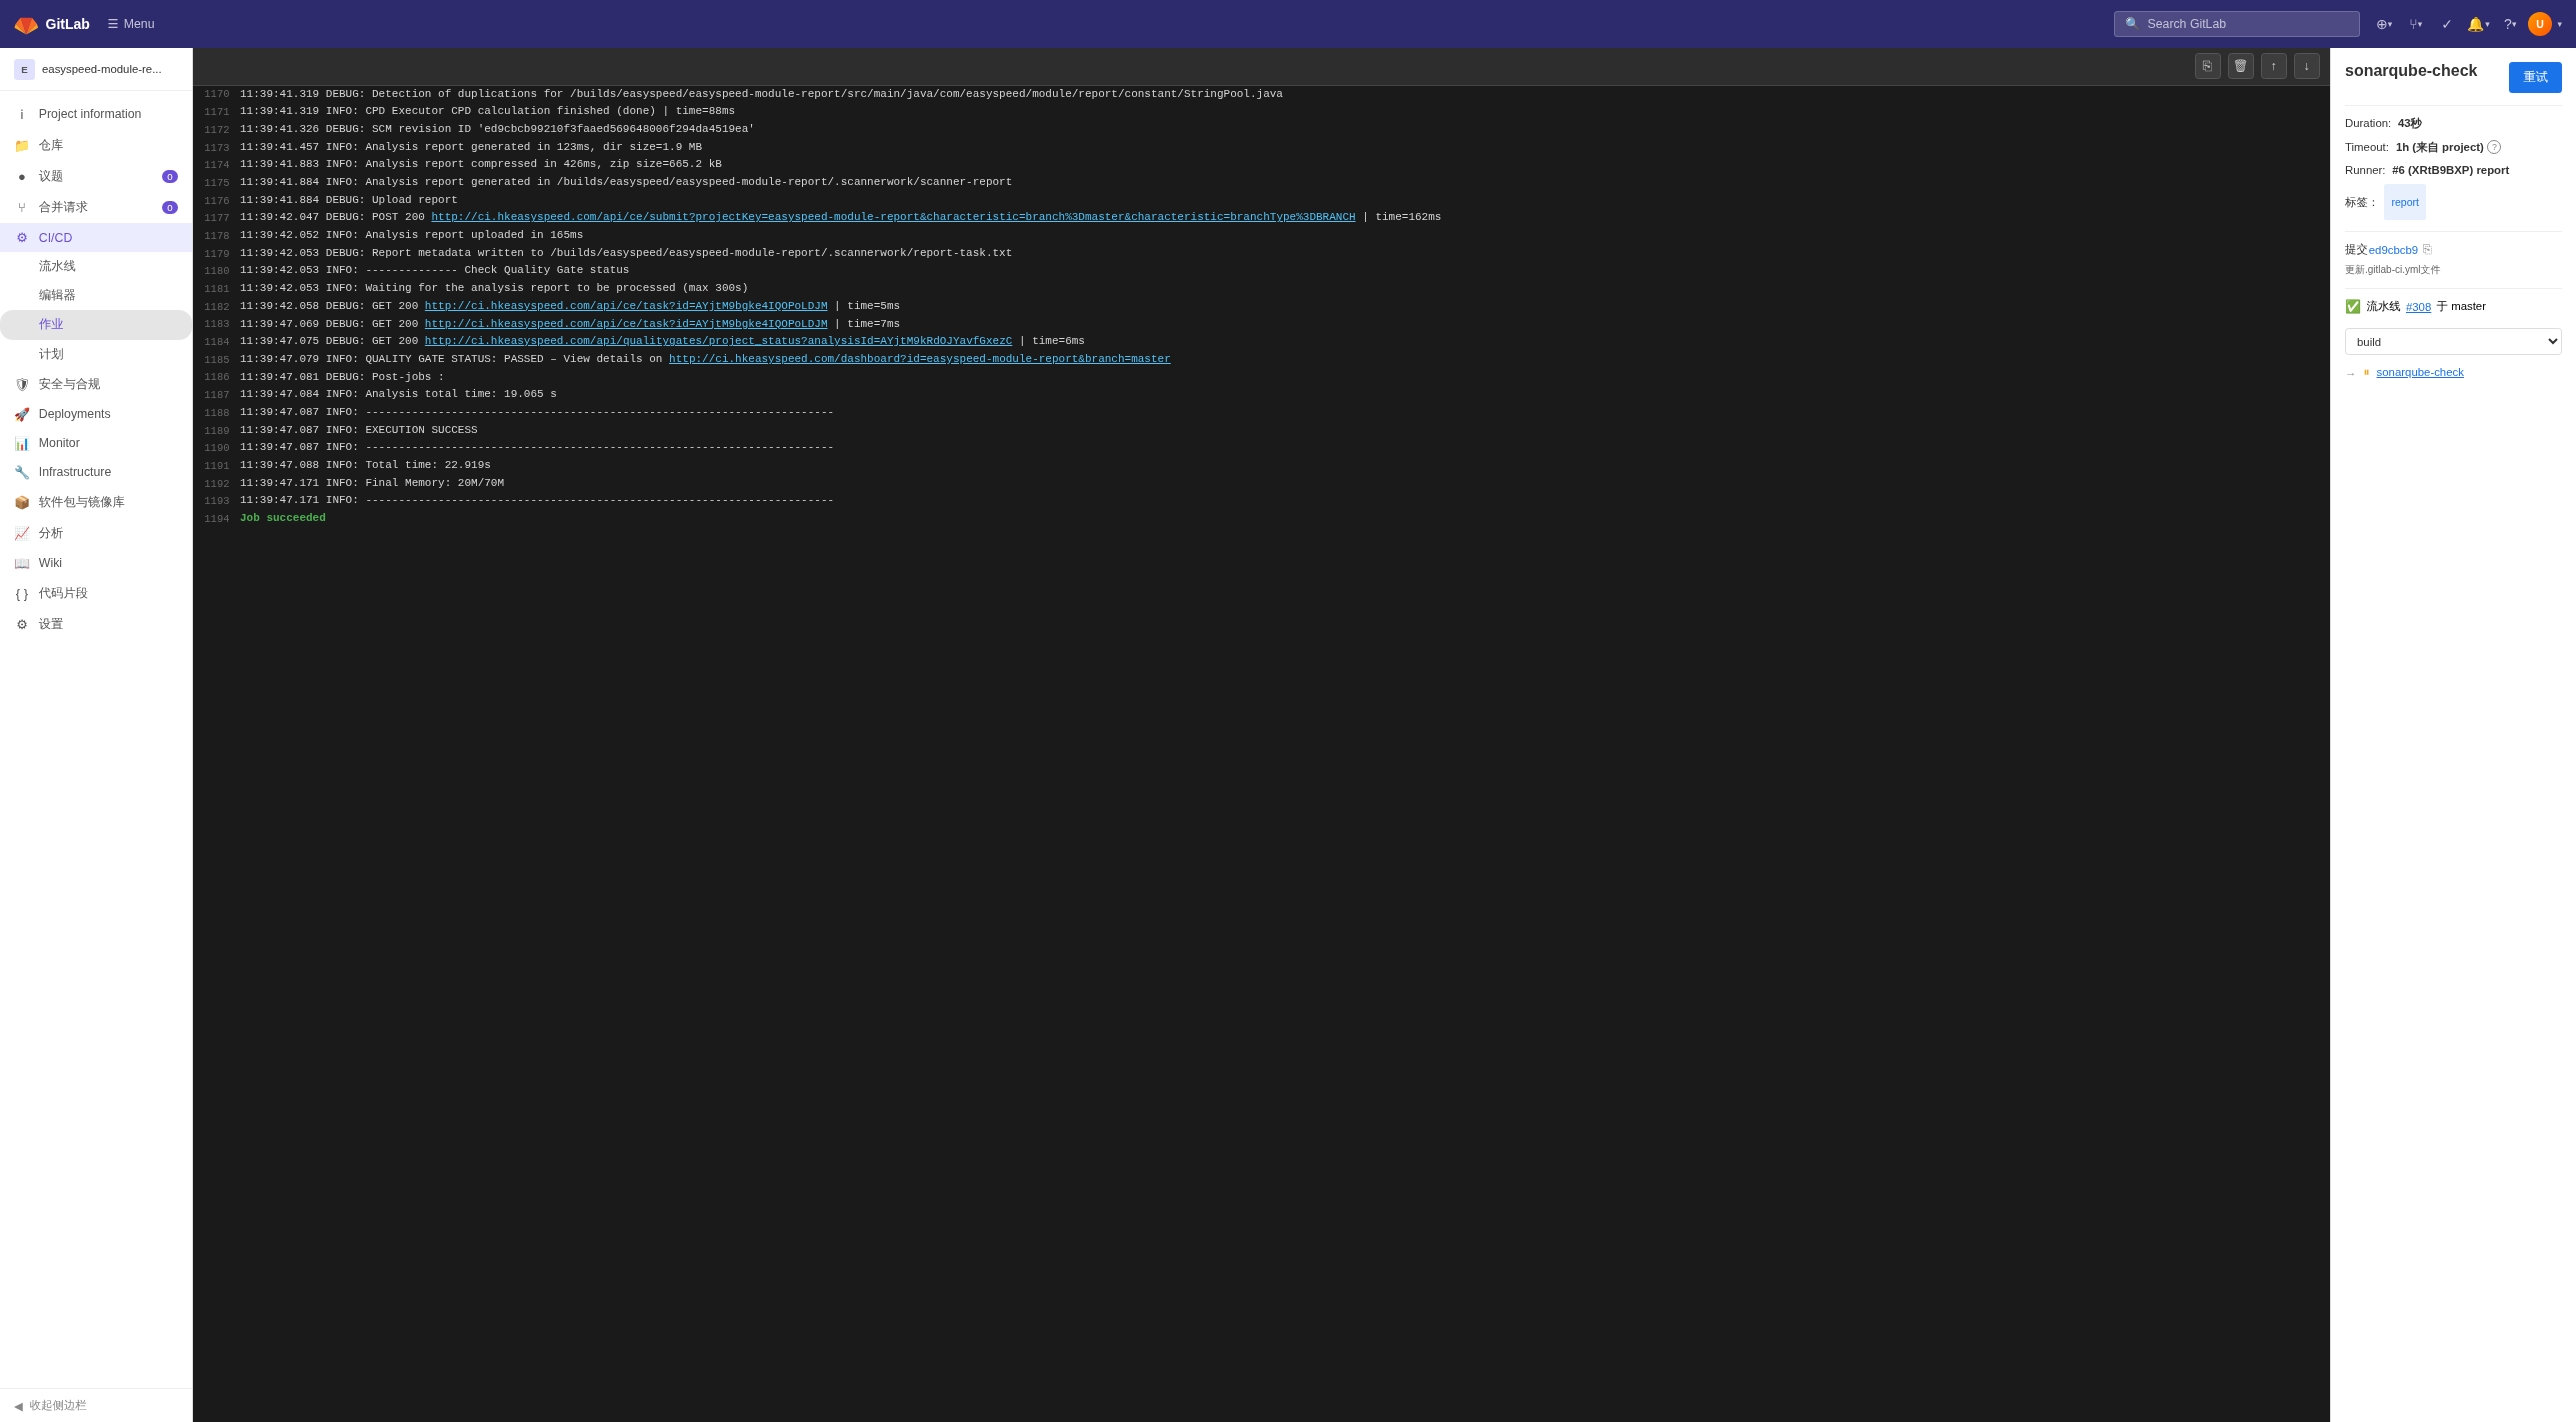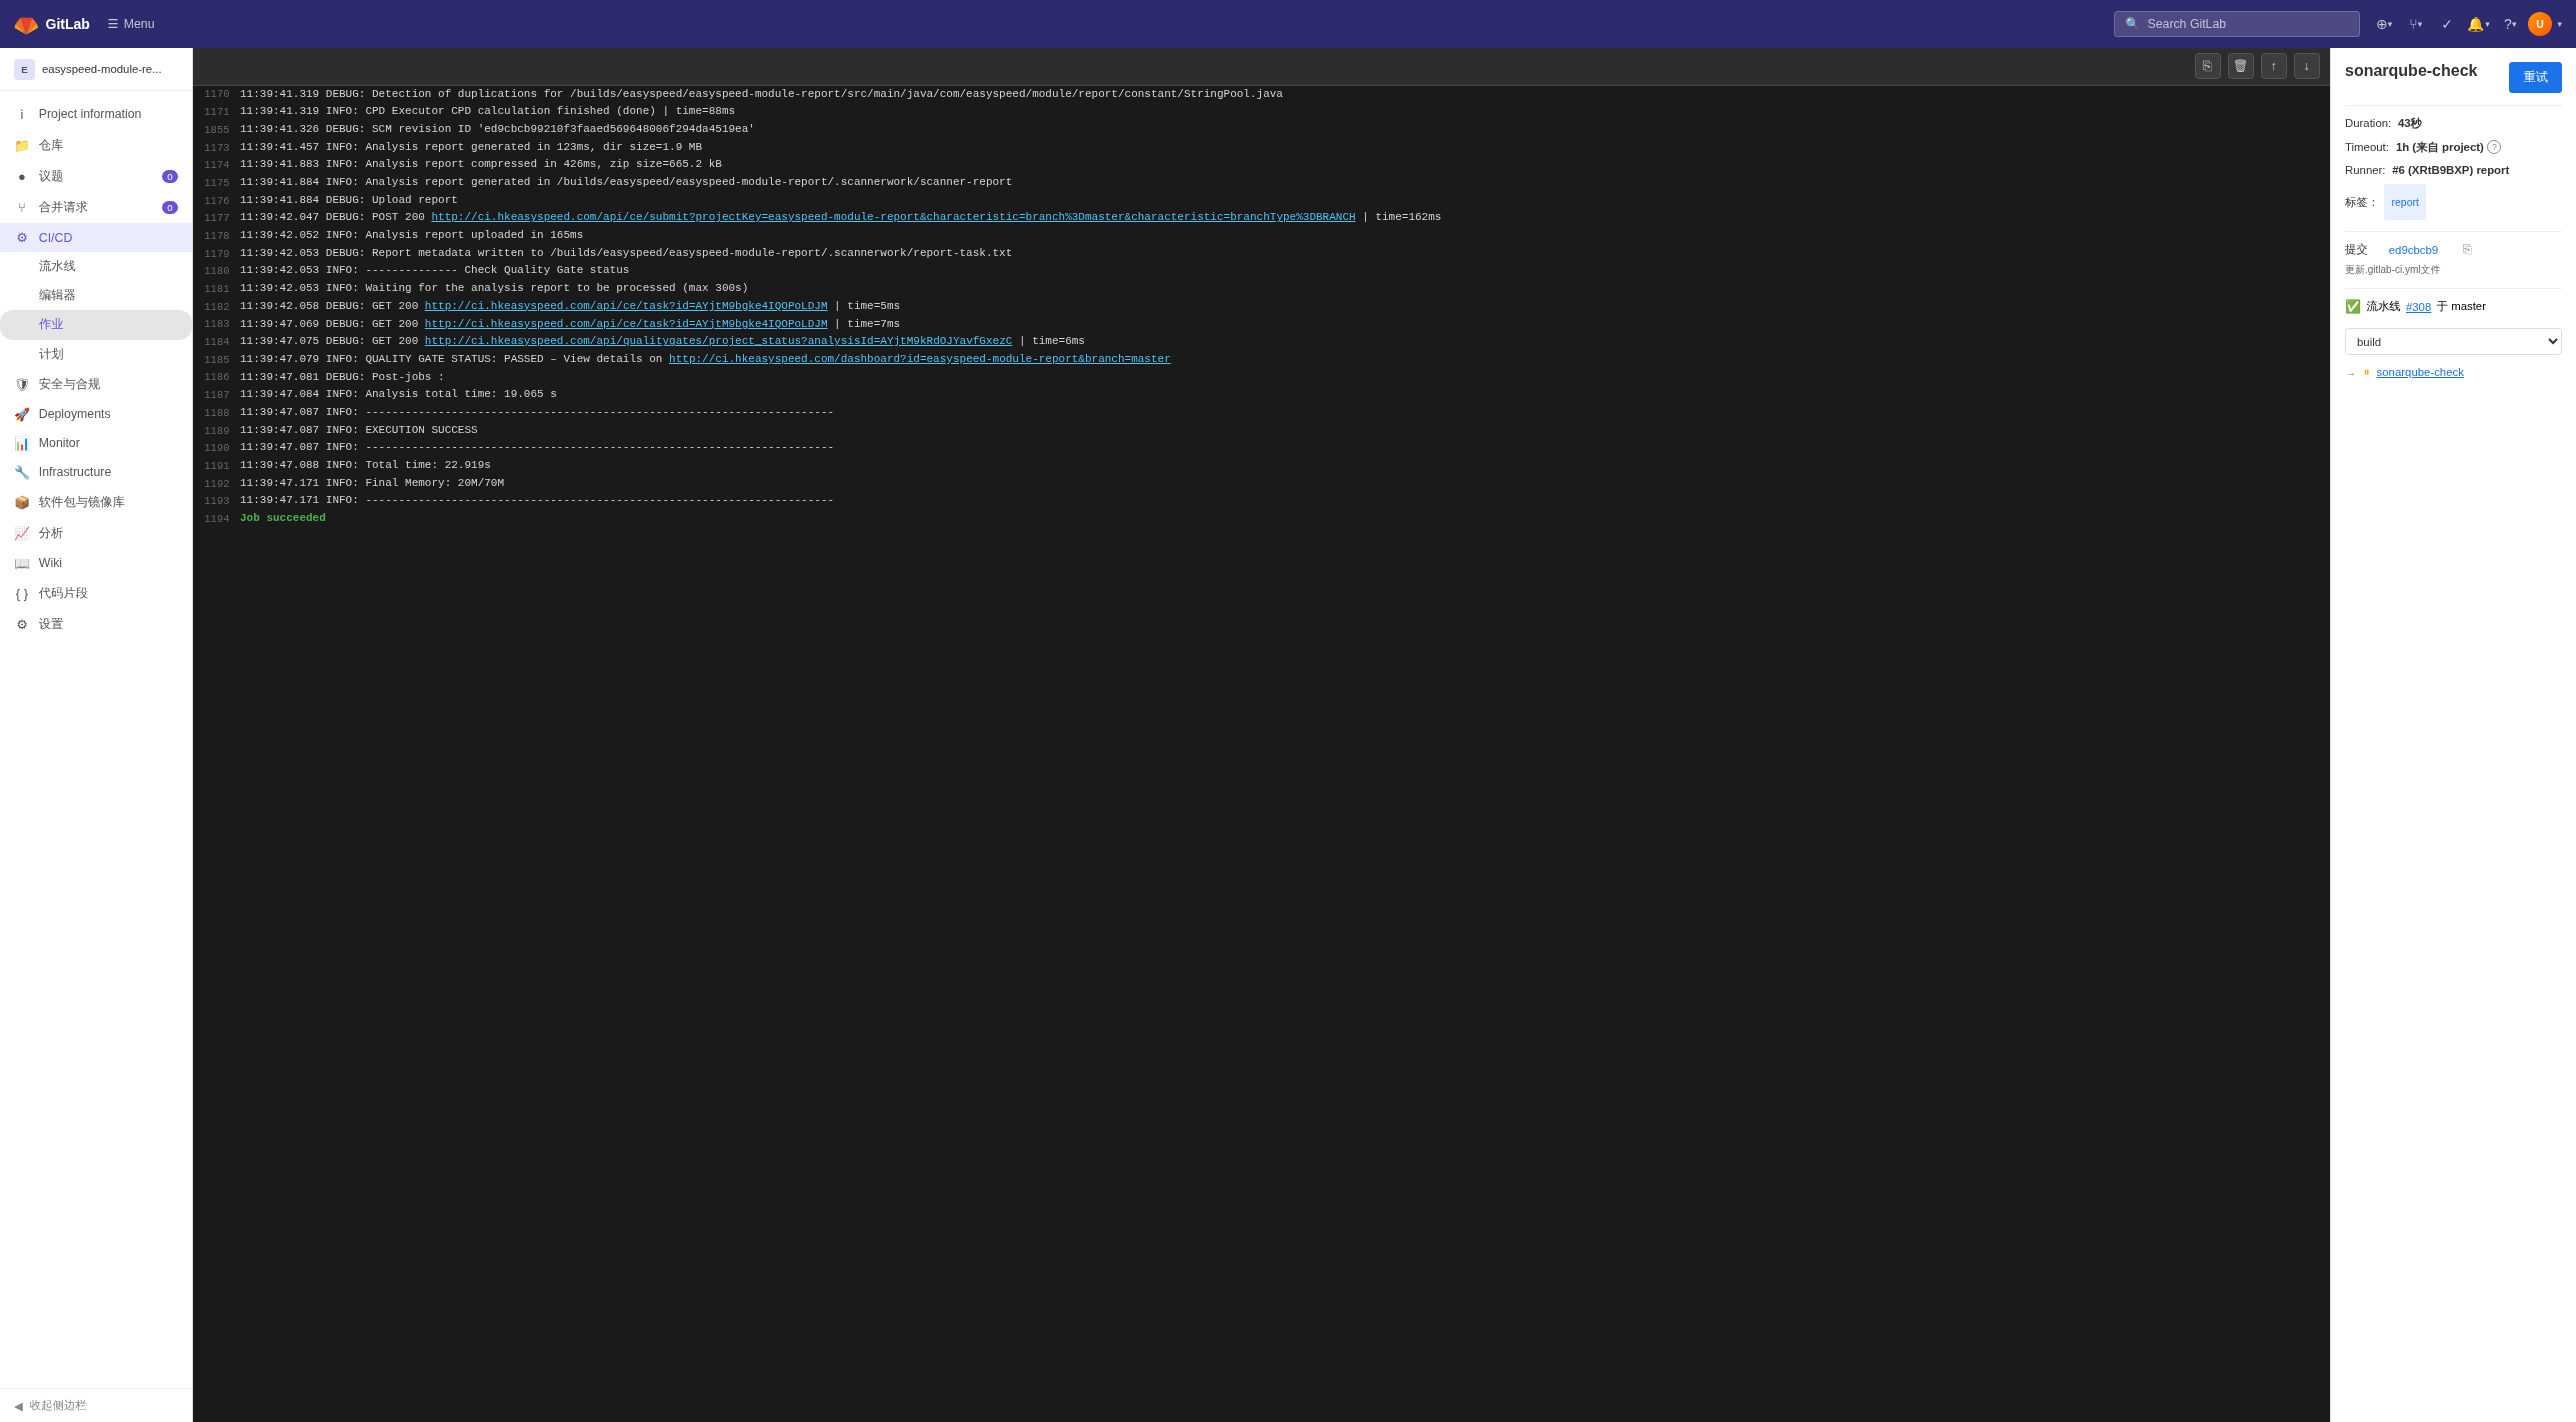--- a/index.html
+++ b/index.html
@@ -301,21 +301,21 @@
       <div class="log-content" id="log-lines">
           <div class="log-line">
             <span class="log-num">1170</span>
             <span class="log-text">11:39:41.319 DEBUG: Detection of duplications for /builds/easyspeed/easyspeed-module-report/src/main/java/com/easyspeed/module/report/constant/StringPool.java</span>
           </div>
           <div class="log-line">
             <span class="log-num">1171</span>
             <span class="log-text">11:39:41.319 INFO: CPD Executor CPD calculation finished (done) | time=88ms</span>
           </div>
           <div class="log-line">
-            <span class="log-num">1855</span>
+            <span class="log-num">1172</span>
             <span class="log-text">11:39:41.326 DEBUG: SCM revision ID 'ed9cbcb99210f3faaed569648006f294da4519ea'</span>
           </div>
           <div class="log-line">
             <span class="log-num">1173</span>
             <span class="log-text">11:39:41.457 INFO: Analysis report generated in 123ms, dir size=1.9 MB</span>
           </div>
           <div class="log-line">
             <span class="log-num">1174</span>
             <span class="log-text">11:39:41.883 INFO: Analysis report compressed in 426ms, zip size=665.2 kB</span>
           </div>
@@ -432,21 +432,21 @@
       </div>
       <div class="panel-info-row">
         <span style="font-size:11.4px;color:#333;display:flex;align-items:center;gap:5.3px;">
           <span>标签：</span>
           <span class="panel-tag">report</span>
         </span>
       </div>
 
       <hr class="panel-divider">
 
-      <div style="font-size:11.4px;color:#333;display:flex;align-items:center;gap:21px;text-align:right;">
+      <div style="font-size:11.4px;color:#333;display:flex;align-items:center;gap:1px;text-align:right;">
         <span>提交</span>
         <a class="panel-link" href="#">ed9cbcb9</a>
         <span class="copy-icon">⎘</span>
       </div>
       <div style="font-size:10px;color:#666;margin-top:6px;">更新.gitlab-ci.yml文件</div>
 
       <hr class="panel-divider">
 
       <div class="pipeline-ref">
         <span class="pipeline-status-icon">✅</span>

